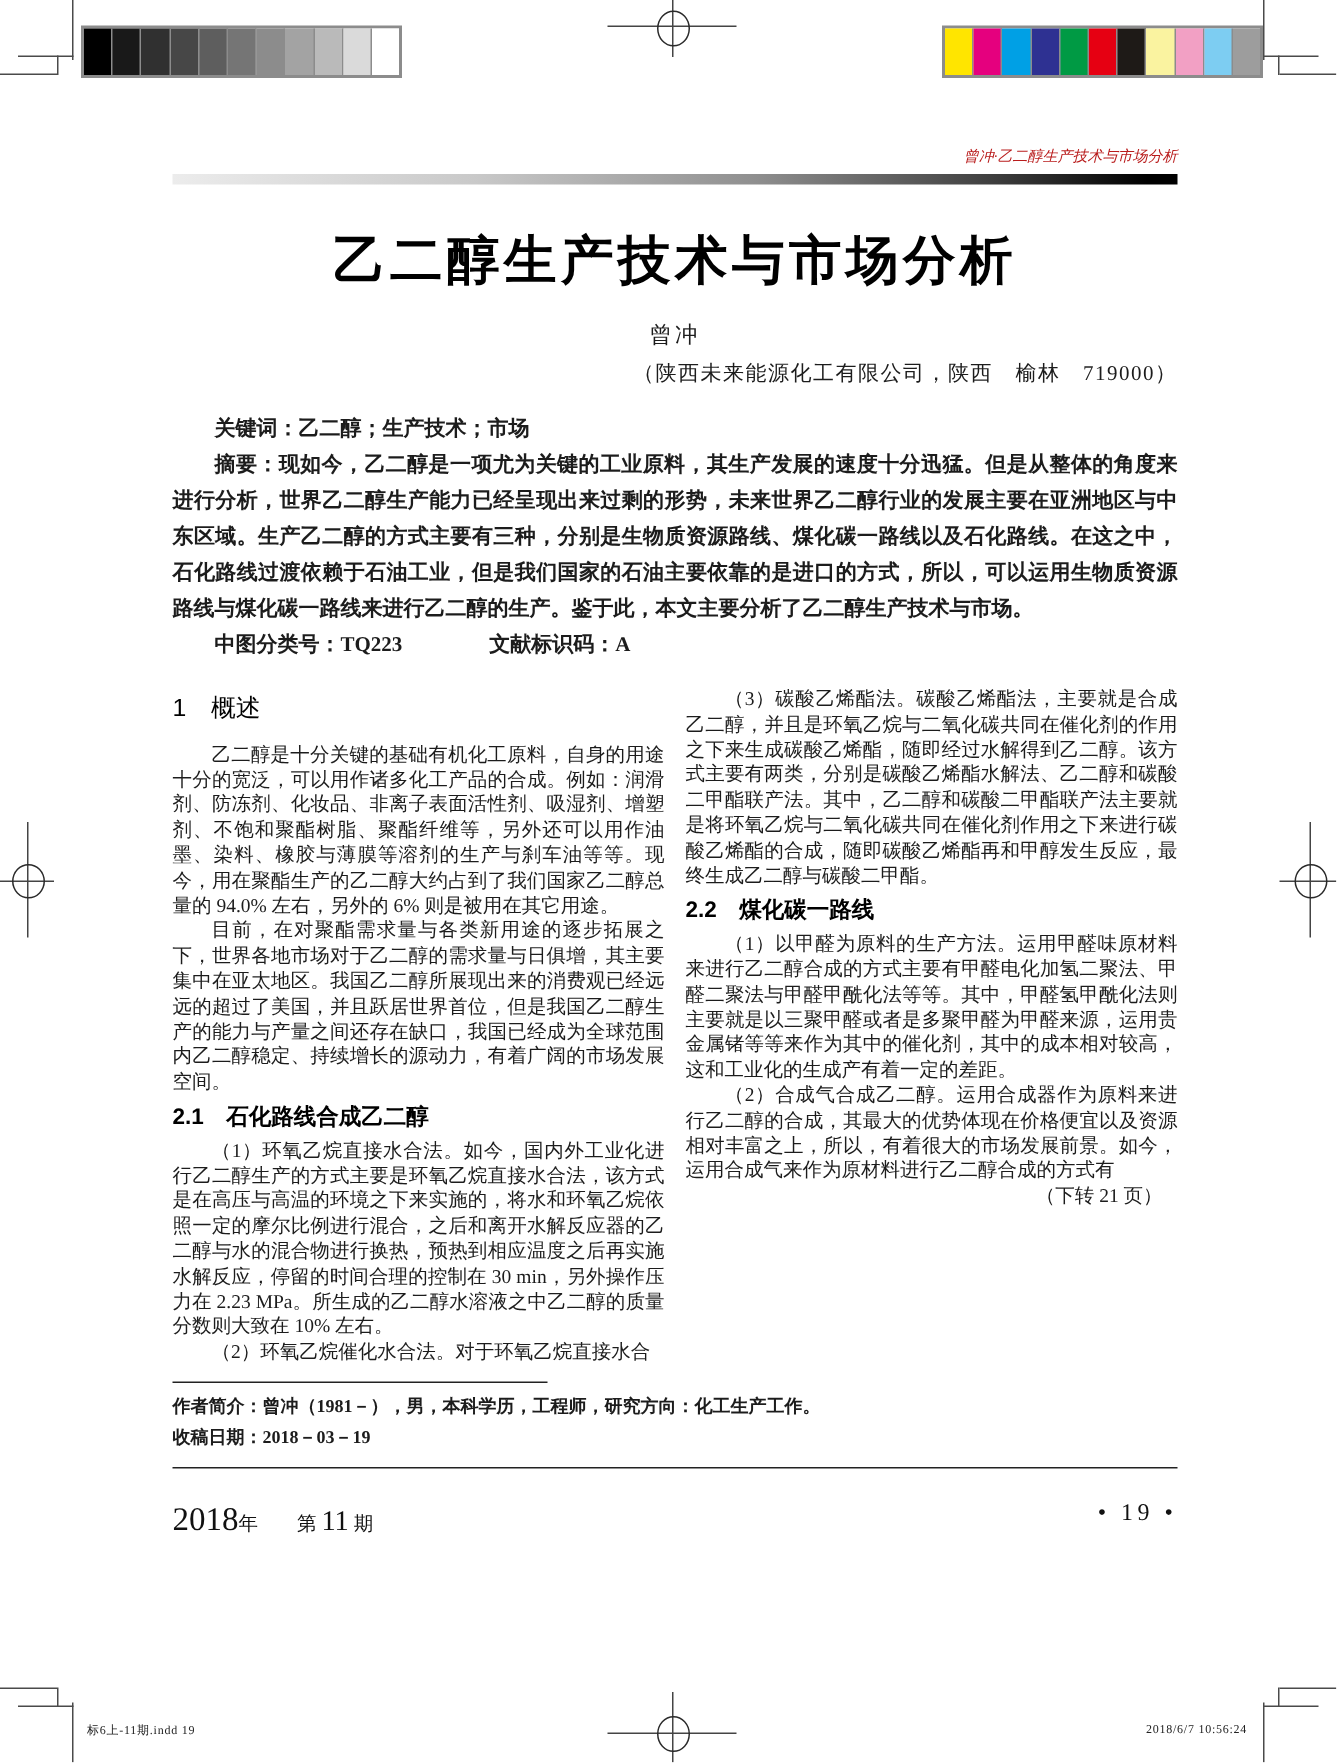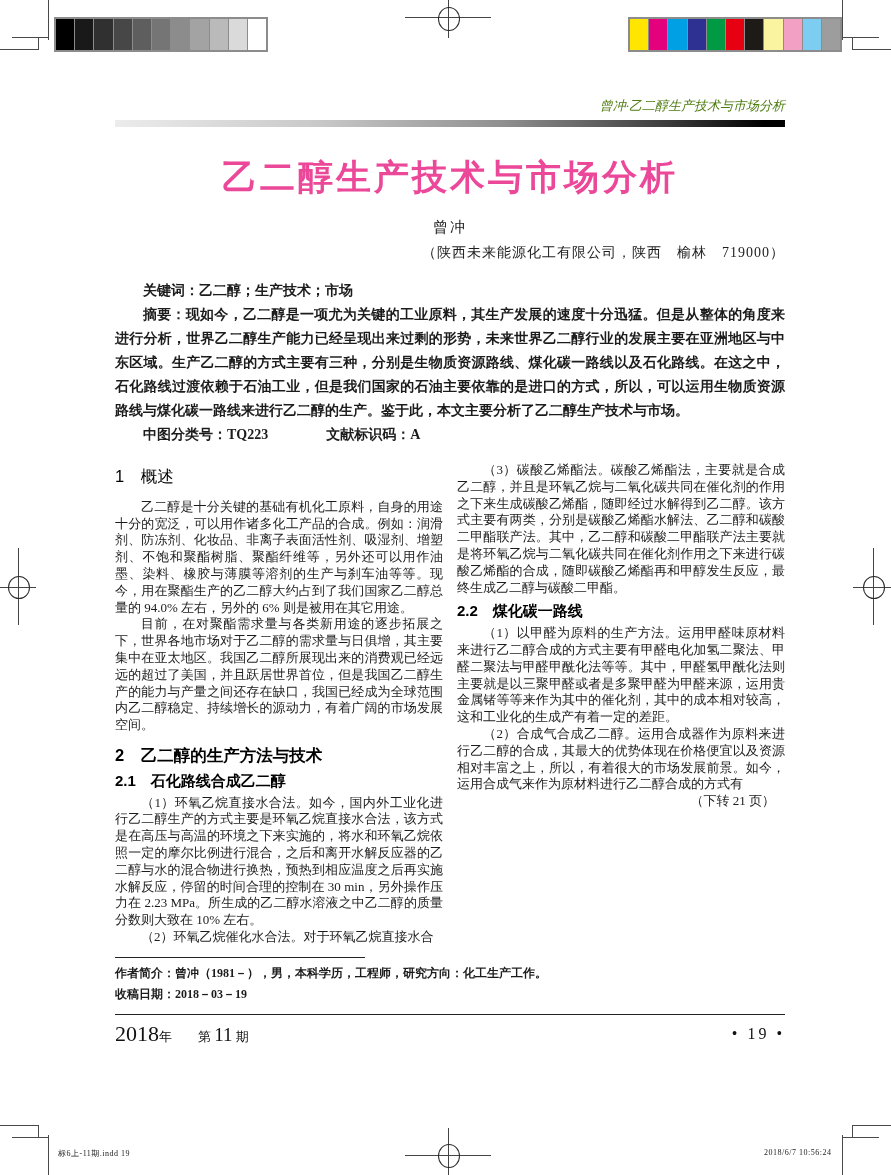--- a/index.html
+++ b/index.html
@@ -20,26 +20,26 @@
   .regmark .rm-v{position:absolute;width:1px;background:#444;}
 
   .cropline{position:absolute;background:#4a4a4a;}
 
   .press-label{position:absolute;font-size:8px;color:#222;letter-spacing:0.5px;
                font-family:"Liberation Serif",serif;}
 
   
   .content{position:absolute;left:115px;top:0;width:670px;}
 
-  .running-head{margin-top:97px;text-align:right;font-style:italic;font-size:13px;color:#4d7c0f;}
+  .running-head{margin-top:97px;text-align:right;font-style:italic;font-size:10px;color:#b91c1c;}
   .header-rule{margin-top:5px;height:7px;
                background:linear-gradient(90deg,#ececec 0%,#c9c9c9 30%,#8f8f8f 58%,#3d3d3d 82%,#000 97%);}
 
   .title{margin:27px 0 0 0;text-align:center;font-family:"Liberation Sans",sans-serif;
-         font-weight:700;font-size:35px;letter-spacing:3px;color:#ec4899;}
+         font-weight:700;font-size:35px;letter-spacing:3px;color:#000000;}
   .author{margin-top:17px;text-align:center;font-size:15px;letter-spacing:2px;}
   .affiliation{margin-top:7px;text-align:right;font-size:14px;letter-spacing:1px;}
 
   .abstract-block{margin-top:17px;font-weight:700;font-size:14px;line-height:24px;text-align:justify;}
   .abstract-block p{margin:0;}
   .indent2{text-indent:2em;}
   .clc-gap{margin-left:58px;}
 
   .columns{display:flex;gap:14px;margin-top:15px;}
   .col{width:328px;font-size:13px;line-height:16.8px;text-align:justify;}
@@ -50,21 +50,21 @@
   .sec-h2{font-family:"Liberation Sans",sans-serif;font-weight:700;font-size:16.5px;color:#000;
           margin:13px 0 9px 0;}
   .sec-h3{font-family:"Liberation Sans",sans-serif;font-weight:700;font-size:15px;color:#000;
           margin:7px 0 5px 0;}
   .continued{text-align:right;padding-right:10px;text-indent:0 !important;}
 
   .bio-rule{margin-top:11px;width:250px;border-top:1px solid #222;}
   .bio{margin:0;font-weight:700;font-size:12px;line-height:21px;}
   .bio:first-of-type{margin-top:5px;}
   .footer-rule{margin-top:9px;border-top:1.5px solid #222;}
-  .footer-row{margin-top:6px;display:flex;justify-content:space-between;align-items:center;gap:48px;}
+  .footer-row{margin-top:21px;display:flex;justify-content:space-between;align-items:flex-start;gap:48px;}
   .issue{font-size:13px;color:#111;}
   .issue .big{font-size:22px;}
   .issue .big2{font-size:19px;}
   .issue .gap{display:inline-block;width:26px;}
   .pageno{font-size:16px;letter-spacing:3px;color:#111;}
 </style>
 </head>
 <body>
 
 <div class="sheet">
@@ -161,21 +161,20 @@
       <p class="indent2"><span>关键词：</span><span>乙二醇；生产技术；市场</span></p>
       <p class="indent2"><span>摘要：</span><span>现如今，乙二醇是一项尤为关键的工业原料，其生产发展的速度十分迅猛。但是从整体的角度来进行分析，世界乙二醇生产能力已经呈现出来过剩的形势，未来世界乙二醇行业的发展主要在亚洲地区与中东区域。生产乙二醇的方式主要有三种，分别是生物质资源路线、煤化碳一路线以及石化路线。在这之中，石化路线过渡依赖于石油工业，但是我们国家的石油主要依靠的是进口的方式，所以，可以运用生物质资源路线与煤化碳一路线来进行乙二醇的生产。鉴于此，本文主要分析了乙二醇生产技术与市场。</span></p>
       <p class="indent2"><span>中图分类号：</span><span>TQ223</span><span class="clc-gap">文献标识码：</span><span>A</span></p>
     </div>
 
     <div class="columns">
       <div class="col">
         <h2 class="sec-h1">1　概述</h2>
         <p>乙二醇是十分关键的基础有机化工原料，自身的用途十分的宽泛，可以用作诸多化工产品的合成。例如：润滑剂、防冻剂、化妆品、非离子表面活性剂、吸湿剂、增塑剂、不饱和聚酯树脂、聚酯纤维等，另外还可以用作油墨、染料、橡胶与薄膜等溶剂的生产与刹车油等等。现今，用在聚酯生产的乙二醇大约占到了我们国家乙二醇总量的 94.0% 左右，另外的 6% 则是被用在其它用途。</p>
         <p>目前，在对聚酯需求量与各类新用途的逐步拓展之下，世界各地市场对于乙二醇的需求量与日俱增，其主要集中在亚太地区。我国乙二醇所展现出来的消费观已经远远的超过了美国，并且跃居世界首位，但是我国乙二醇生产的能力与产量之间还存在缺口，我国已经成为全球范围内乙二醇稳定、持续增长的源动力，有着广阔的市场发展空间。</p>
-        <h2 class="sec-h2">2　乙二醇的生产方法与技术</h2>
         <h3 class="sec-h3">2.1　石化路线合成乙二醇</h3>
         <p>（1）环氧乙烷直接水合法。如今，国内外工业化进行乙二醇生产的方式主要是环氧乙烷直接水合法，该方式是在高压与高温的环境之下来实施的，将水和环氧乙烷依照一定的摩尔比例进行混合，之后和离开水解反应器的乙二醇与水的混合物进行换热，预热到相应温度之后再实施水解反应，停留的时间合理的控制在 30 min，另外操作压力在 2.23 MPa。所生成的乙二醇水溶液之中乙二醇的质量分数则大致在 10% 左右。</p>
         <p>（2）环氧乙烷催化水合法。对于环氧乙烷直接水合</p>
       </div>
       <div class="col">
         <p>（3）碳酸乙烯酯法。碳酸乙烯酯法，主要就是合成乙二醇，并且是环氧乙烷与二氧化碳共同在催化剂的作用之下来生成碳酸乙烯酯，随即经过水解得到乙二醇。该方式主要有两类，分别是碳酸乙烯酯水解法、乙二醇和碳酸二甲酯联产法。其中，乙二醇和碳酸二甲酯联产法主要就是将环氧乙烷与二氧化碳共同在催化剂作用之下来进行碳酸乙烯酯的合成，随即碳酸乙烯酯再和甲醇发生反应，最终生成乙二醇与碳酸二甲酯。</p>
         <h3 class="sec-h3">2.2　煤化碳一路线</h3>
         <p>（1）以甲醛为原料的生产方法。运用甲醛味原材料来进行乙二醇合成的方式主要有甲醛电化加氢二聚法、甲醛二聚法与甲醛甲酰化法等等。其中，甲醛氢甲酰化法则主要就是以三聚甲醛或者是多聚甲醛为甲醛来源，运用贵金属锗等等来作为其中的催化剂，其中的成本相对较高，这和工业化的生成产有着一定的差距。</p>
         <p>（2）合成气合成乙二醇。运用合成器作为原料来进行乙二醇的合成，其最大的优势体现在价格便宜以及资源相对丰富之上，所以，有着很大的市场发展前景。如今，运用合成气来作为原材料进行乙二醇合成的方式有</p>
         <p class="continued">（下转 21 页）</p>

